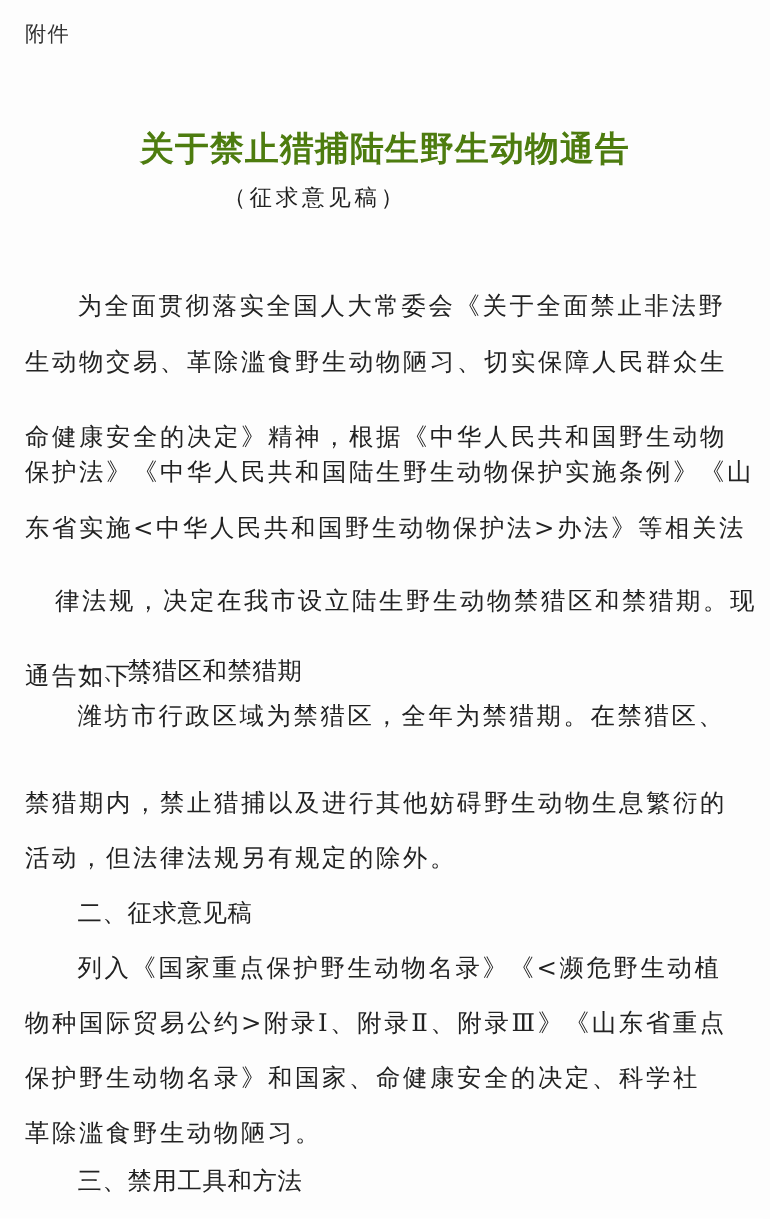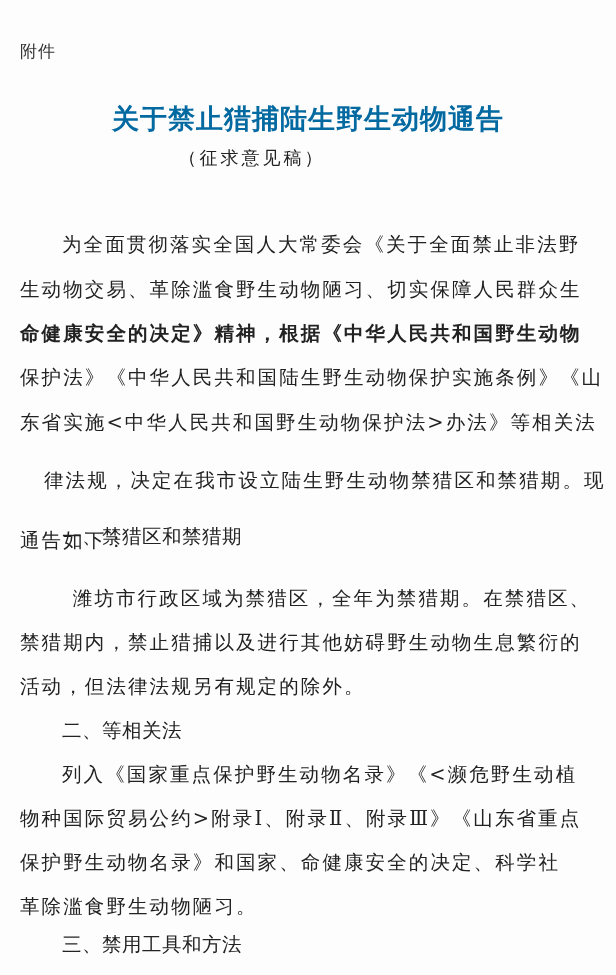--- a/index.html
+++ b/index.html
@@ -23,31 +23,30 @@
       background: #fdfdfd;
     }
     .attachment {
       position: absolute;
       left: 20px;
       top: 16px;
       font-size: 17px;
       color: #333;
       font-family: "DejaVu Sans", "Liberation Sans", sans-serif;
       letter-spacing: 1px;
-      margin-top: 24px;
     }
     .title {
       position: absolute;
       left: 0;
       width: 616px;
       top: 101px;
       text-align: center;
       font-size: 27px;
       font-weight: bold;
-      color: #0369a1;
+      color: #4d7c0f;
       letter-spacing: 1px;
     }
     .subtitle {
       position: absolute;
       left: 0;
       width: 504px;
       top: 146px;
       text-align: center;
       font-size: 18px;
       color: #222;
@@ -75,31 +74,31 @@
 
 <div class="page">
 
   <div class="attachment">附件</div>
 
   <div class="title">关于禁止猎捕陆生野生动物通告</div>
   <div class="subtitle">（征求意见稿）</div>
 
   <div class="line indent" style="top:232px;">为全面贯彻落实全国人大常委会《关于全面禁止非法野</div>
   <div class="line" style="top: 277px;">生动物交易、革除滥食野生动物陋习、切实保障人民群众生</div>
-  <div class="line" style="top: 321px; font-weight: bold;">命健康安全的决定》精神，根据《中华人民共和国野生动物</div>
+  <div class="line" style="top: 337px;">命健康安全的决定》精神，根据《中华人民共和国野生动物</div>
   <div class="line" style="top: 365px;">保护法》《中华人民共和国陆生野生动物保护实施条例》《山</div>
   <div class="line" style="top: 410px;">东省实施&lt;中华人民共和国野生动物保护法&gt;办法》等相关法</div>
   <div class="line" style="top: 468px; margin-left: 24px;">律法规，决定在我市设立陆生野生动物禁猎区和禁猎期。现</div>
   <div class="line" style="top: 528px;">通告如下：</div>
 
   <div class="line indent heading" style="top: 524px;">一、禁猎区和禁猎期</div>
-  <div class="line indent" style="top: 586px; text-align: center;">潍坊市行政区域为禁猎区，全年为禁猎期。在禁猎区、</div>
+  <div class="line indent" style="top: 560px;">潍坊市行政区域为禁猎区，全年为禁猎期。在禁猎区、</div>
   <div class="line" style="top: 630px;">禁猎期内，禁止猎捕以及进行其他妨碍野生动物生息繁衍的</div>
   <div class="line" style="top: 674px;">活动，但法律法规另有规定的除外。</div>
 
-  <div class="line indent heading" style="top: 718px;">二、等相关法</div>
+  <div class="line indent heading" style="top: 718px;">二、征求意见稿</div>
   <div class="line indent" style="top: 762px;">列入《国家重点保护野生动物名录》《&lt;濒危野生动植</div>
   <div class="line" style="top: 806px;">物种国际贸易公约&gt;附录Ⅰ、附录Ⅱ、附录Ⅲ》《山东省重点</div>
   <div class="line" style="top: 850px;">保护野生动物名录》和国家、命健康安全的决定、科学社</div>
   <div class="line" style="top: 894px;">革除滥食野生动物陋习。</div>
 
   <div class="line indent heading" style="top: 932px;">三、禁用工具和方法</div>
 </div>
 
 </body></html>

